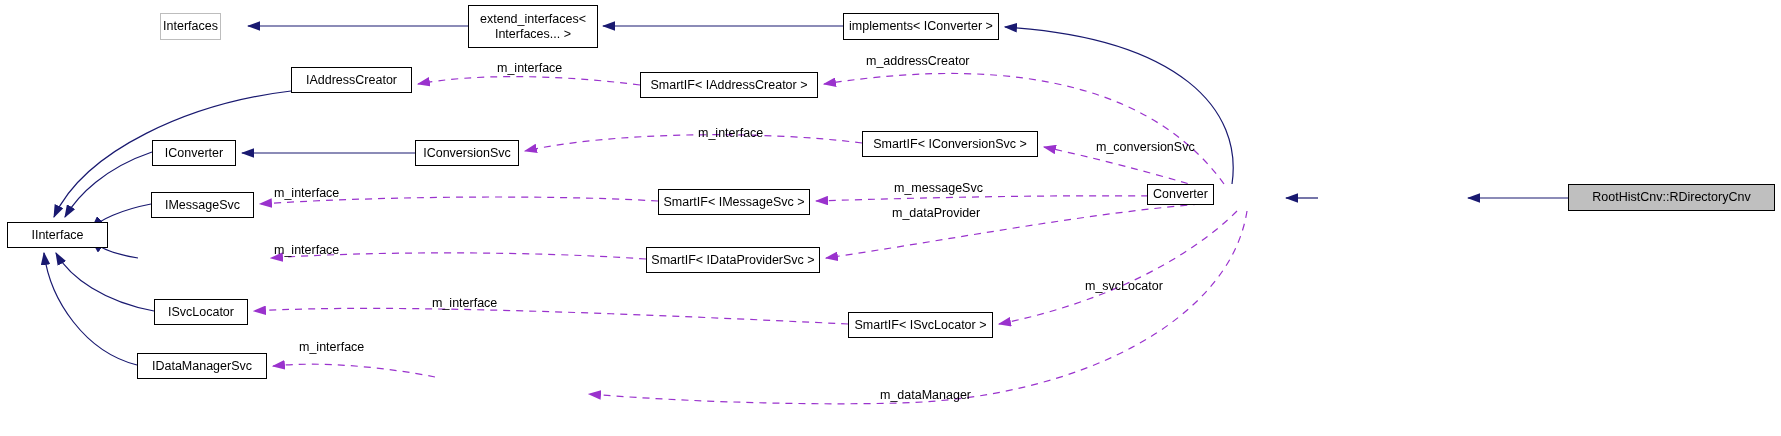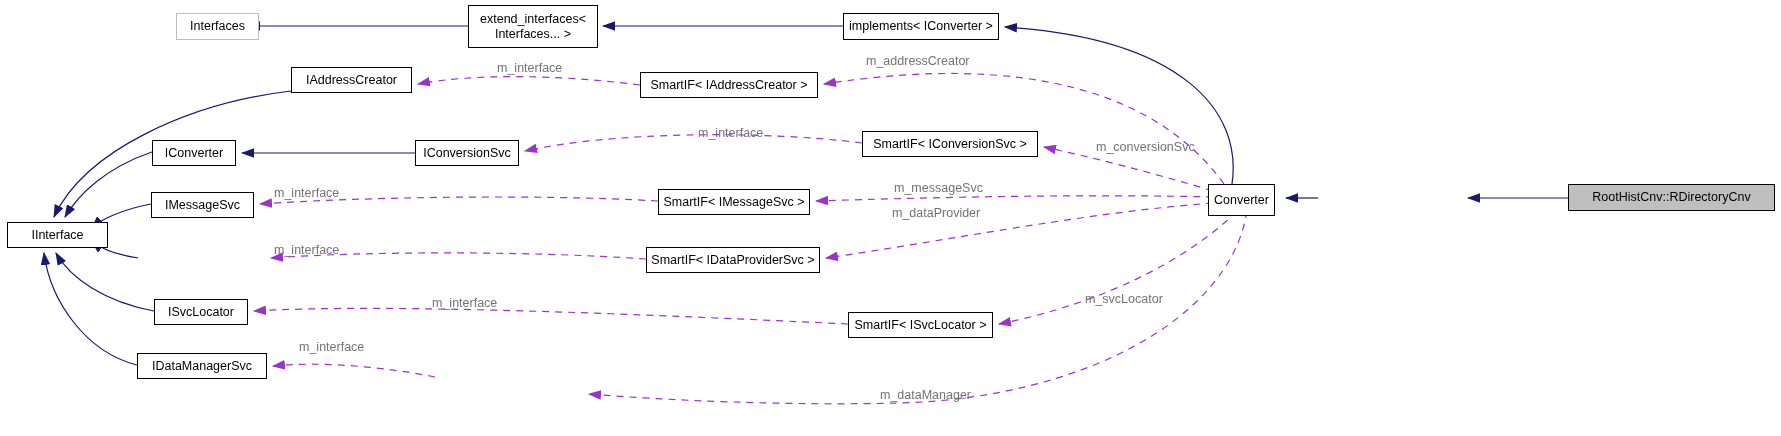--- a/index.html
+++ b/index.html
@@ -41,21 +41,21 @@
     white-space: nowrap;
     line-height: 1.15;
     cursor: pointer;
   }
   .node.two-line { white-space: pre-line; }
   .node.external { border-color: #bdbdbd; }
   .node.highlight { background: #bfbfbf; text-align: right; }
   .edge-label {
     position: absolute;
     font-size: 12.5px;
-    color: #737373;
+    color: #000000;
     white-space: nowrap;
   }
 </style>
 </head>
 <body>
 
 <div id="diagram">
 
   <svg id="edges" xmlns="http://www.w3.org/2000/svg" width="1781" height="436" viewBox="0 0 1781 436">
     <defs>
@@ -87,45 +87,45 @@
     <path class="edge-dashed" d="M 658 201 C 540 194 360 197 260 204" marker-end="url(#arrow-purple)"></path>
     <path class="edge-dashed" d="M 1213 197 C 1090 194 940 197 816 201" marker-end="url(#arrow-purple)"></path>
     <path class="edge-dashed" d="M 646 259 C 530 251 370 251 271 258" marker-end="url(#arrow-purple)"></path>
     <path class="edge-dashed" d="M 1213 203 C 1090 212 950 240 826 258" marker-end="url(#arrow-purple)"></path>
     <path class="edge-dashed" d="M 848 324 C 660 315 390 303 254 311" marker-end="url(#arrow-purple)"></path>
     <path class="edge-dashed" d="M 1237 211 C 1190 258 1105 303 999 324" marker-end="url(#arrow-purple)"></path>
     <path class="edge-dashed" d="M 435 377 C 385 367 320 361 273 366" marker-end="url(#arrow-purple)"></path>
     <path class="edge-dashed" d="M 1247 211 C 1230 320 1080 398 900 403 C 790 406 660 400 589 394" marker-end="url(#arrow-purple)"></path>
   </svg>
 
-  <div class="node external" style="left:176px;top:13px;width:83px;height:27px">Interfaces</div>
+  <div class="node external" style="left:160px;top:13px;width:61px;height:27px">Interfaces</div>
   <div class="node two-line" style="left:468px;top:5px;width:130px;height:43px">extend_interfaces&lt;
 Interfaces... &gt;</div>
   <div class="node" style="left:843px;top:13px;width:156px;height:27px">implements&lt; IConverter &gt;</div>
   <div class="node" style="left:291px;top:67px;width:121px;height:26px">IAddressCreator</div>
   <div class="node" style="left:640px;top:72px;width:178px;height:26px">SmartIF&lt; IAddressCreator &gt;</div>
   <div class="node" style="left:152px;top:140px;width:84px;height:26px">IConverter</div>
   <div class="node" style="left:415px;top:140px;width:104px;height:26px">IConversionSvc</div>
   <div class="node" style="left:862px;top:131px;width:176px;height:26px">SmartIF&lt; IConversionSvc &gt;</div>
   <div class="node" style="left:151px;top:192px;width:103px;height:26px">IMessageSvc</div>
   <div class="node" style="left:658px;top:189px;width:152px;height:26px">SmartIF&lt; IMessageSvc &gt;</div>
   <div class="node" style="left:7px;top:222px;width:101px;height:26px">IInterface</div>
   <div class="node" style="left:646px;top:247px;width:174px;height:26px">SmartIF&lt; IDataProviderSvc &gt;</div>
   <div class="node" style="left:154px;top:299px;width:94px;height:26px">ISvcLocator</div>
   <div class="node" style="left:848px;top:312px;width:145px;height:26px">SmartIF&lt; ISvcLocator &gt;</div>
   <div class="node" style="left:137px;top:353px;width:130px;height:26px">IDataManagerSvc</div>
-  <div class="node" style="left:1208px;top:184px;width:67px;height:32px">Converter</div>
+  <div class="node" style="left:1147px;top:184px;width:67px;height:21px">Converter</div>
   <div class="node highlight" style="left:1568px;top:184px;width:207px;height:27px">RootHistCnv::RDirectoryCnv</div>
 
   <span class="edge-label" style="left:497px;top:61px">m_interface</span>
   <span class="edge-label" style="left:866px;top:54px">m_addressCreator</span>
   <span class="edge-label" style="left:698px;top:126px">m_interface</span>
   <span class="edge-label" style="left:1096px;top:140px">m_conversionSvc</span>
   <span class="edge-label" style="left:274px;top:186px">m_interface</span>
   <span class="edge-label" style="left:894px;top:181px">m_messageSvc</span>
   <span class="edge-label" style="left:274px;top:243px">m_interface</span>
   <span class="edge-label" style="left:892px;top:206px">m_dataProvider</span>
   <span class="edge-label" style="left:432px;top:296px">m_interface</span>
-  <span class="edge-label" style="left:1085px;top:292px">m_svcLocator</span>
+  <span class="edge-label" style="left:1085px;top:279px">m_svcLocator</span>
   <span class="edge-label" style="left:299px;top:340px">m_interface</span>
   <span class="edge-label" style="left:880px;top:388px">m_dataManager</span>
 
 </div>
 
 </body></html>

